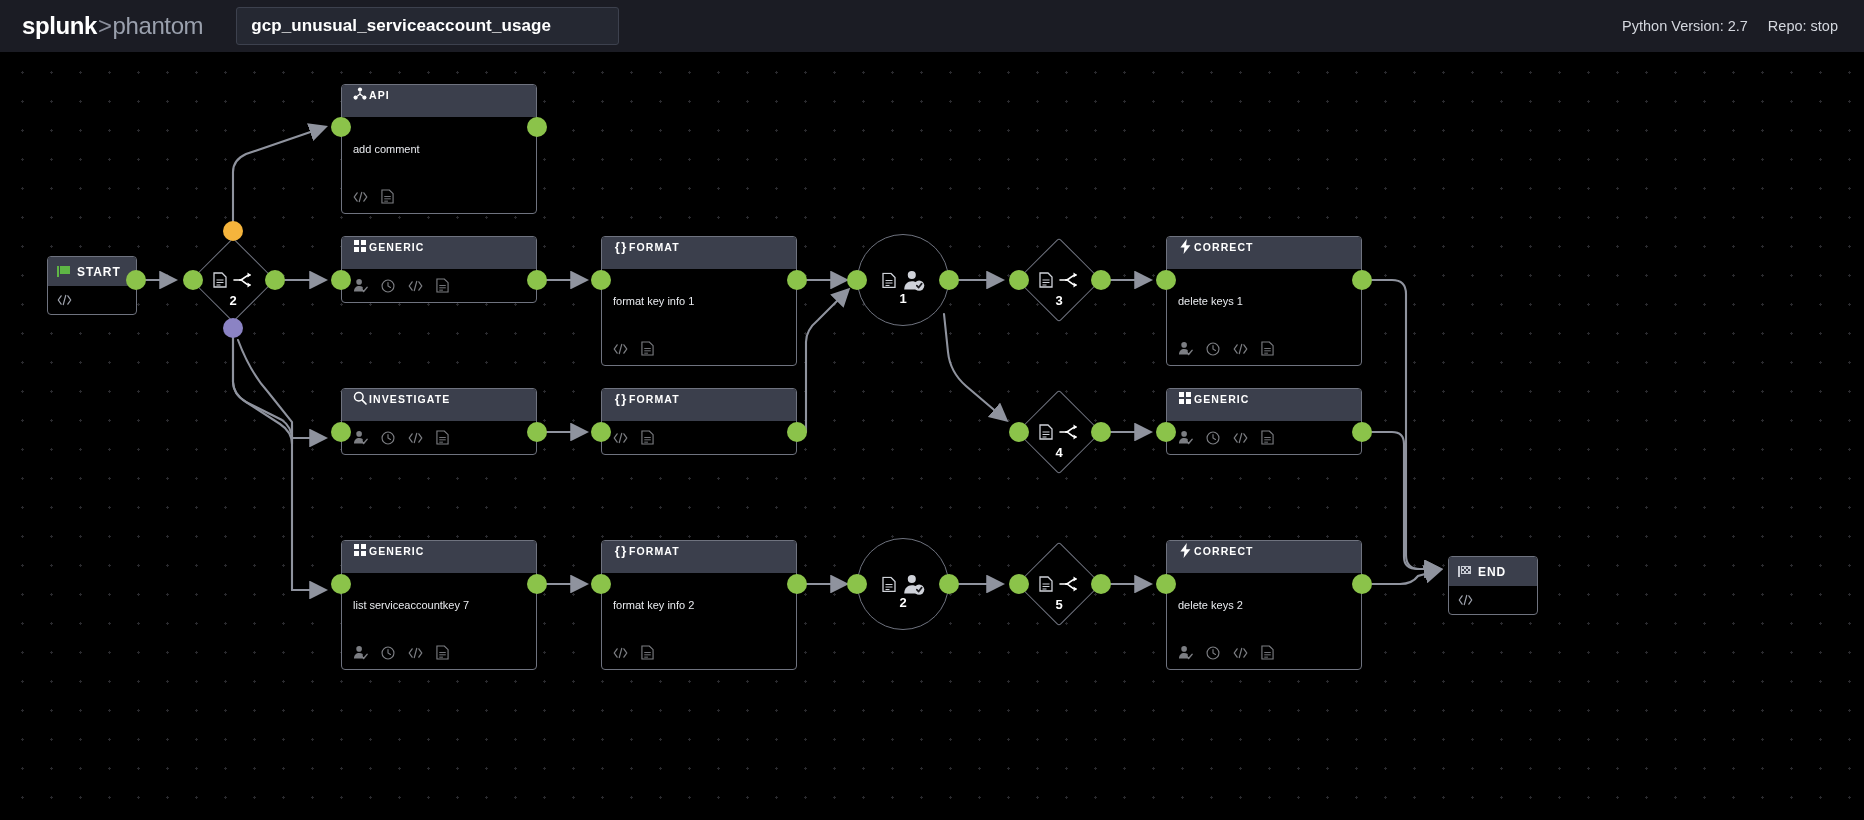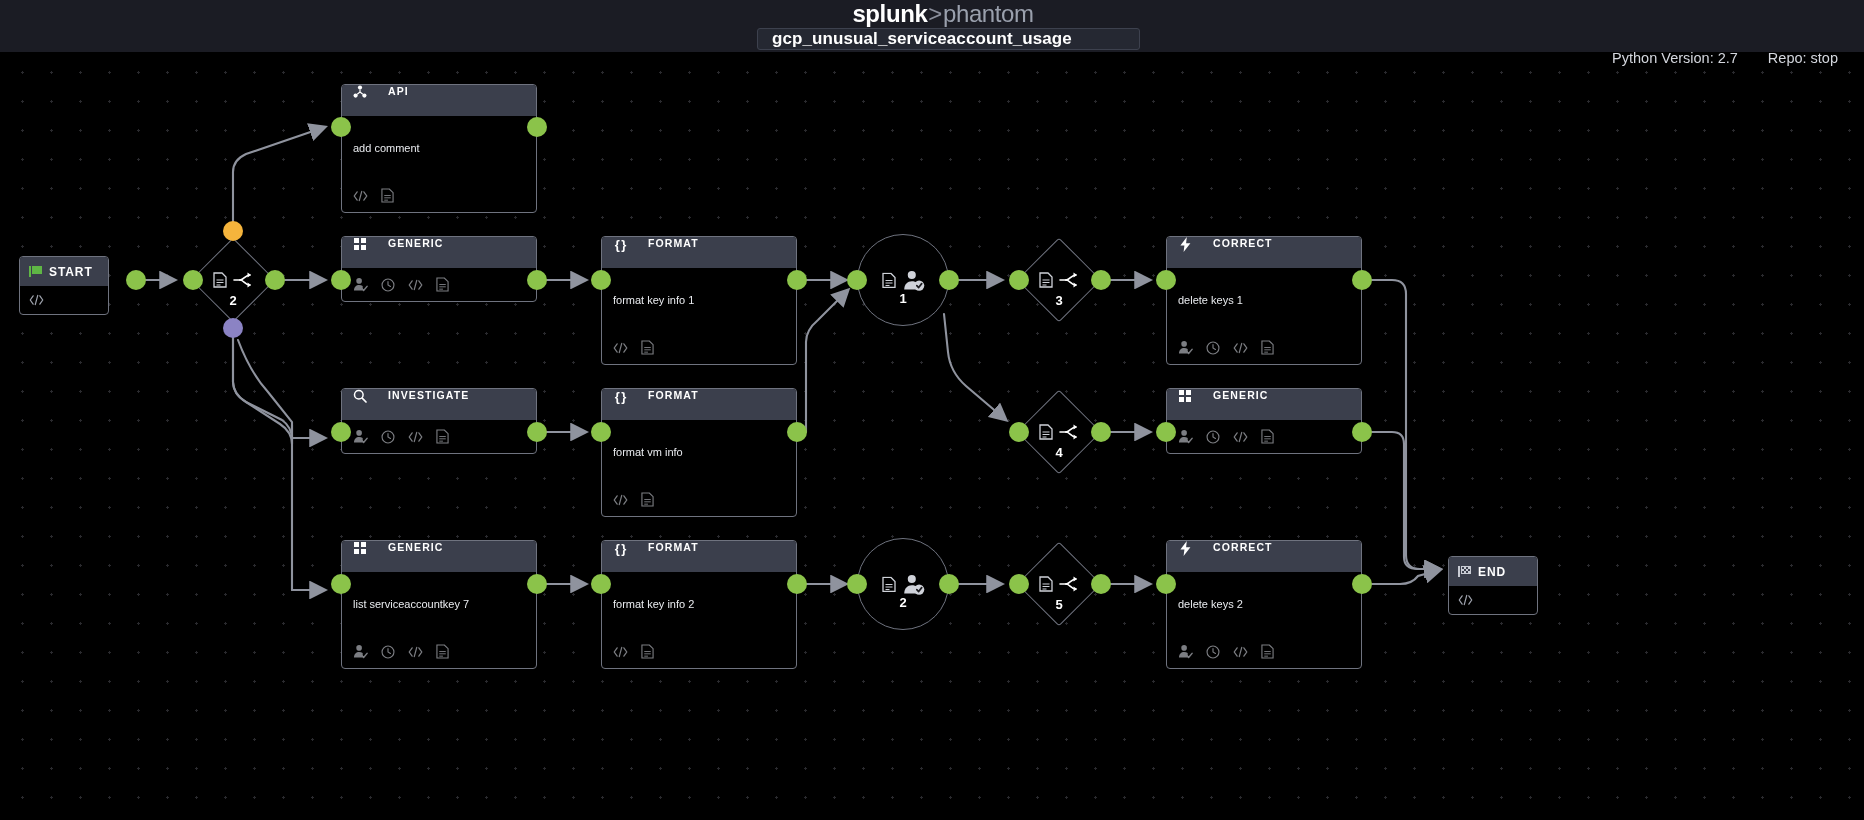--- a/index.html
+++ b/index.html
@@ -10,21 +10,20 @@
     overflow: hidden;
   }
 
   
   #app-header {
     position: absolute; top: 0; left: 0;
     width: 1864px; height: 52px;
     background: #1b1c24;
     display: flex; align-items: center;
     z-index: 50;
-    flex-direction: column;
   }
   #brand {
     display: flex; align-items: baseline;
     margin-left: 22px;
     font-size: 24px; letter-spacing: -0.4px;
   }
   #brand .b-splunk { color: #ffffff; font-weight: bold; }
   #brand .b-sep    { color: #8b8f9c; font-weight: normal; padding: 0 1px; }
   #brand .b-ph     { color: #9aa0ad; font-weight: normal; }
 
@@ -35,21 +34,21 @@
     border: 1px solid #3d414e;
     border-radius: 3px;
     display: flex; align-items: center;
     padding: 0 14px;
     color: #ffffff; font-size: 17px; font-weight: bold;
     letter-spacing: 0.1px;
   }
 
   #header-right {
     margin-left: auto; margin-right: 26px;
-    display: flex; align-items: center; gap: 30px;
+    display: flex; align-items: center; gap: 20px;
     color: #d4d7de; font-size: 14.5px;
   }
 
   
   #canvas {
     position: absolute; top: 52px; left: 0;
     width: 1864px; height: 768px;
     background-color: #000000;
     background-image: radial-gradient(circle, #2a2a2e 1px, transparent 1.2px);
     background-size: 29px 29px;
@@ -64,23 +63,23 @@
     width: 196px;
     background: #000000;
     border: 1px solid #6f737f;
     border-radius: 4px;
     overflow: hidden;
     z-index: 10;
   }
   .card-header {
     height: 31px;
     background: #3b3f4c;
-    display: flex; align-items: flex-start;
-    padding: 0 11px;
-    gap: 21px;
+    display: flex; align-items: flex-end;
+    padding: 16px 11px;
+    gap: 2px;
   }
   .card-header .ctype {
     color: #ffffff; font-size: 10.5px;
     font-weight: bold; letter-spacing: 1.1px;
   }
   .card-body {
     height: 63px;
     display: flex; align-items: center;
     padding: 0 11px;
     color: #e9ebef; font-size: 11px;
@@ -253,21 +252,21 @@
       <path d="M1110,532 L1150,532" marker-end="url(#ah)"></path>
 
       <path d="M1372,228 L1392,228 Q1406,228 1406,242 L1406,503 Q1406,517 1420,517 L1440,517" marker-end="url(#ah)"></path>
 
       <path d="M1372,380 L1392,380 Q1404,380 1404,392 L1404,505 Q1404,517 1418,517 L1440,517" marker-end="url(#ah)"></path>
 
       <path d="M1372,532 L1400,532 Q1412,532 1418,524 L1440,518" marker-end="url(#ah)"></path>
     </g>
   </svg>
 
-  <div class="terminal-node" style="left:19px; top:204px;">
+  <div class="terminal-node" style="left:47px; top:204px;">
     <div class="terminal-head">
       <span class="flag-start">
           <i class="pole"></i>
           <i class="cloth"></i>
         </span>
       <span class="tlabel">START</span>
     </div>
     <div class="terminal-body">
       <svg class="svg-ico" width="15" height="12" viewBox="0 0 18 14">
         <g fill="none" stroke="#9da1ab" stroke-width="1.5" stroke-linecap="round" stroke-linejoin="round">
@@ -538,21 +537,20 @@
     </div>
   </div>
   <span class="port port-green" style="left:331px; top:370px;"></span>
   <span class="port port-green" style="left:527px; top:370px;"></span>
 
   <div class="node-card" style="left:601px; top:336px;">
     <div class="card-header">
       <span class="hdr-ico ico-brace">{&nbsp;}</span>
       <span class="ctype">FORMAT</span>
     </div>
-    <div class="card-body">format vm info</div>
     <div class="card-footer">
       <span class="fic">
         <svg width="15" height="12" viewBox="0 0 18 14">
             <g fill="none" stroke="#c8cbd3" stroke-width="1.5" stroke-linecap="round">
               <path d="M5,2 L1.5,7 L5,12"></path>
               <path d="M13,2 L16.5,7 L13,12"></path>
               <path d="M10.5,1.5 L7.5,12.5"></path>
             </g>
           </svg>
       </span>

